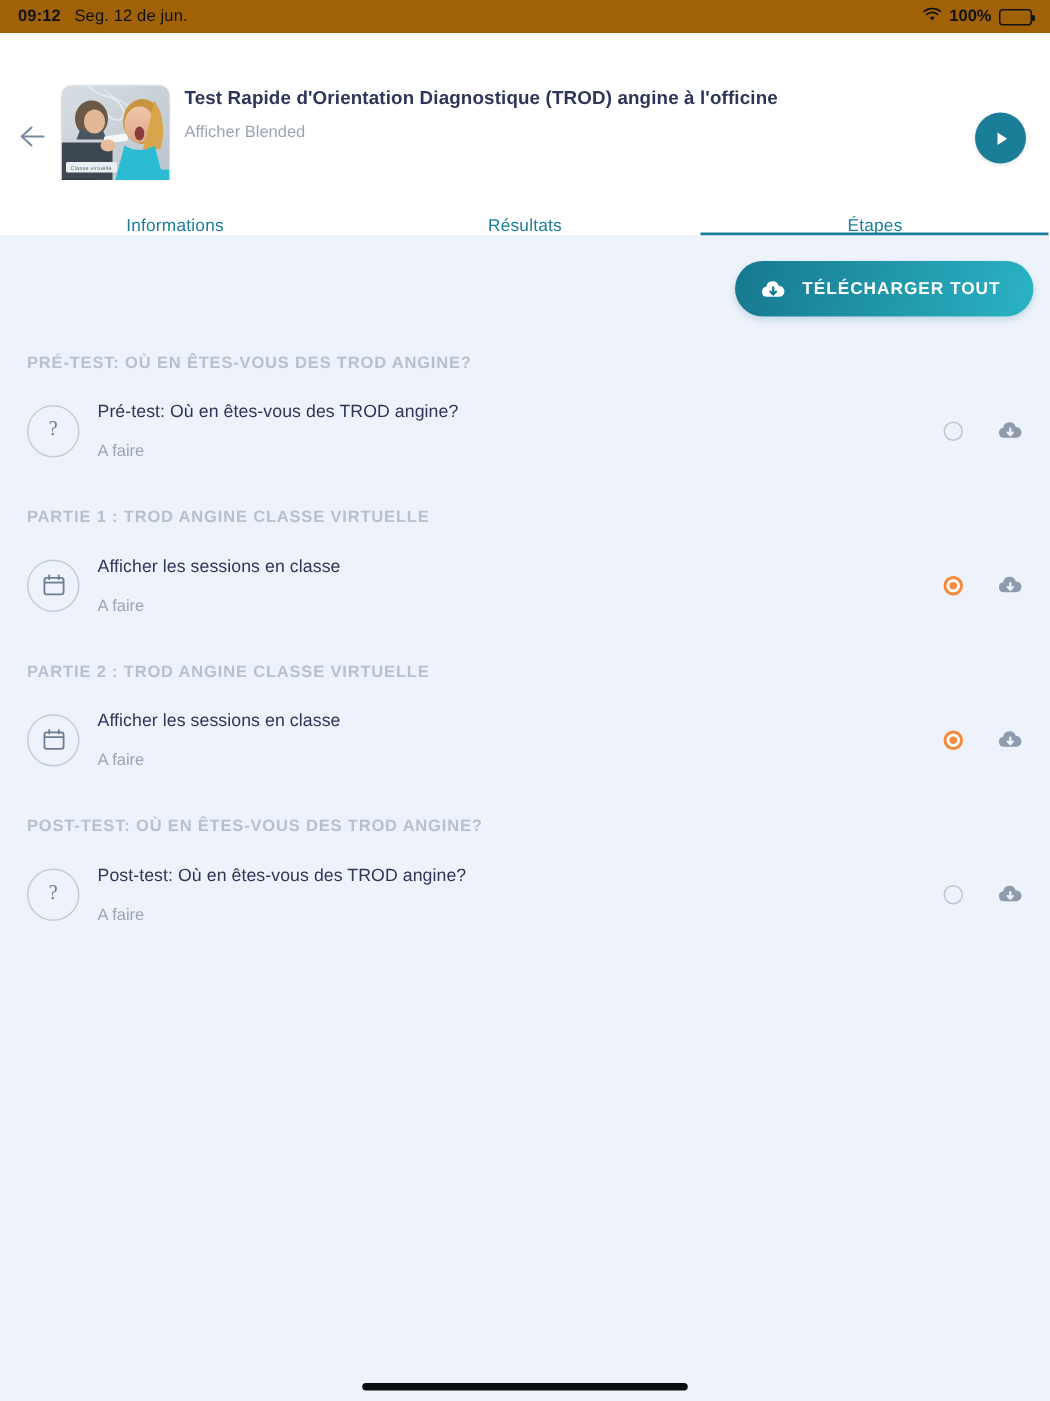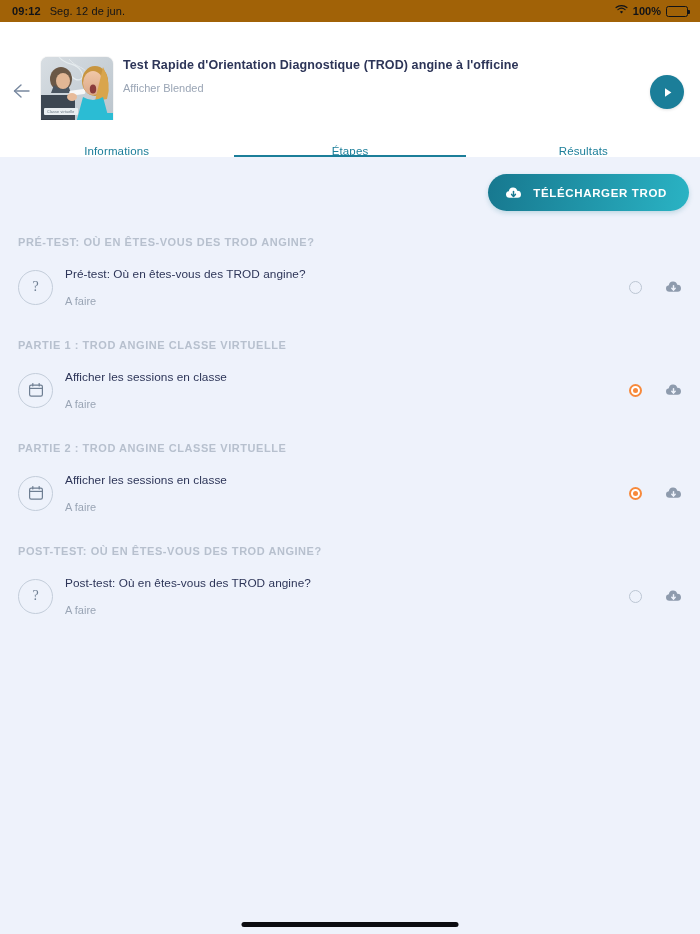--- a/index.html
+++ b/index.html
@@ -349,40 +349,40 @@
     <svg width="15" height="15" viewBox="0 0 15 15">
       <path d="M5 3.3 L11.4 7.5 L5 11.7 Z" fill="#ffffff"></path>
     </svg>
   </div>
 </div>
 
 <div class="tabs">
   <div class="tab">
     <span>Informations</span>
   </div>
+  <div class="tab">
+    <span>Résultats</span>
+  </div>
   <div class="tab active">
     <span>Étapes</span>
-  </div>
-  <div class="tab">
-    <span>Résultats</span>
   </div>
 </div>
 
 <div class="content">
 
   <div class="dl-all-row">
     <button class="dl-all-btn">
       <span class="dl-icon">
         <svg width="17" height="14" viewBox="0 0 17 14">
           <path d="M4.3 11.8 a3.3 3.3 0 0 1 -.5 -6.56 A4.3 4.3 0 0 1 12.2 4.7 a3.55 3.55 0 0 1 .45 7.1 Z" fill="#ffffff"></path>
           <path d="M8.5 5.6 V10" stroke="#17788f" stroke-width="1.5" stroke-linecap="round"></path>
           <path d="M6.6 8.4 L8.5 10.4 L10.4 8.4" stroke="#17788f" stroke-width="1.5" fill="none" stroke-linecap="round" stroke-linejoin="round"></path>
         </svg>
       </span>
-      <span>TÉLÉCHARGER TROD</span>
+      <span>TÉLÉCHARGER TOUT</span>
     </button>
   </div>
 
   <div class="section-title">PRÉ-TEST: OÙ EN ÊTES-VOUS DES TROD ANGINE?</div>
   <div class="step-row">
     <div class="step-icon">
       <span class="qmark">?</span>
     </div>
     <div class="step-text">
       <div class="step-name">Pré-test: Où en êtes-vous des TROD angine?</div>

